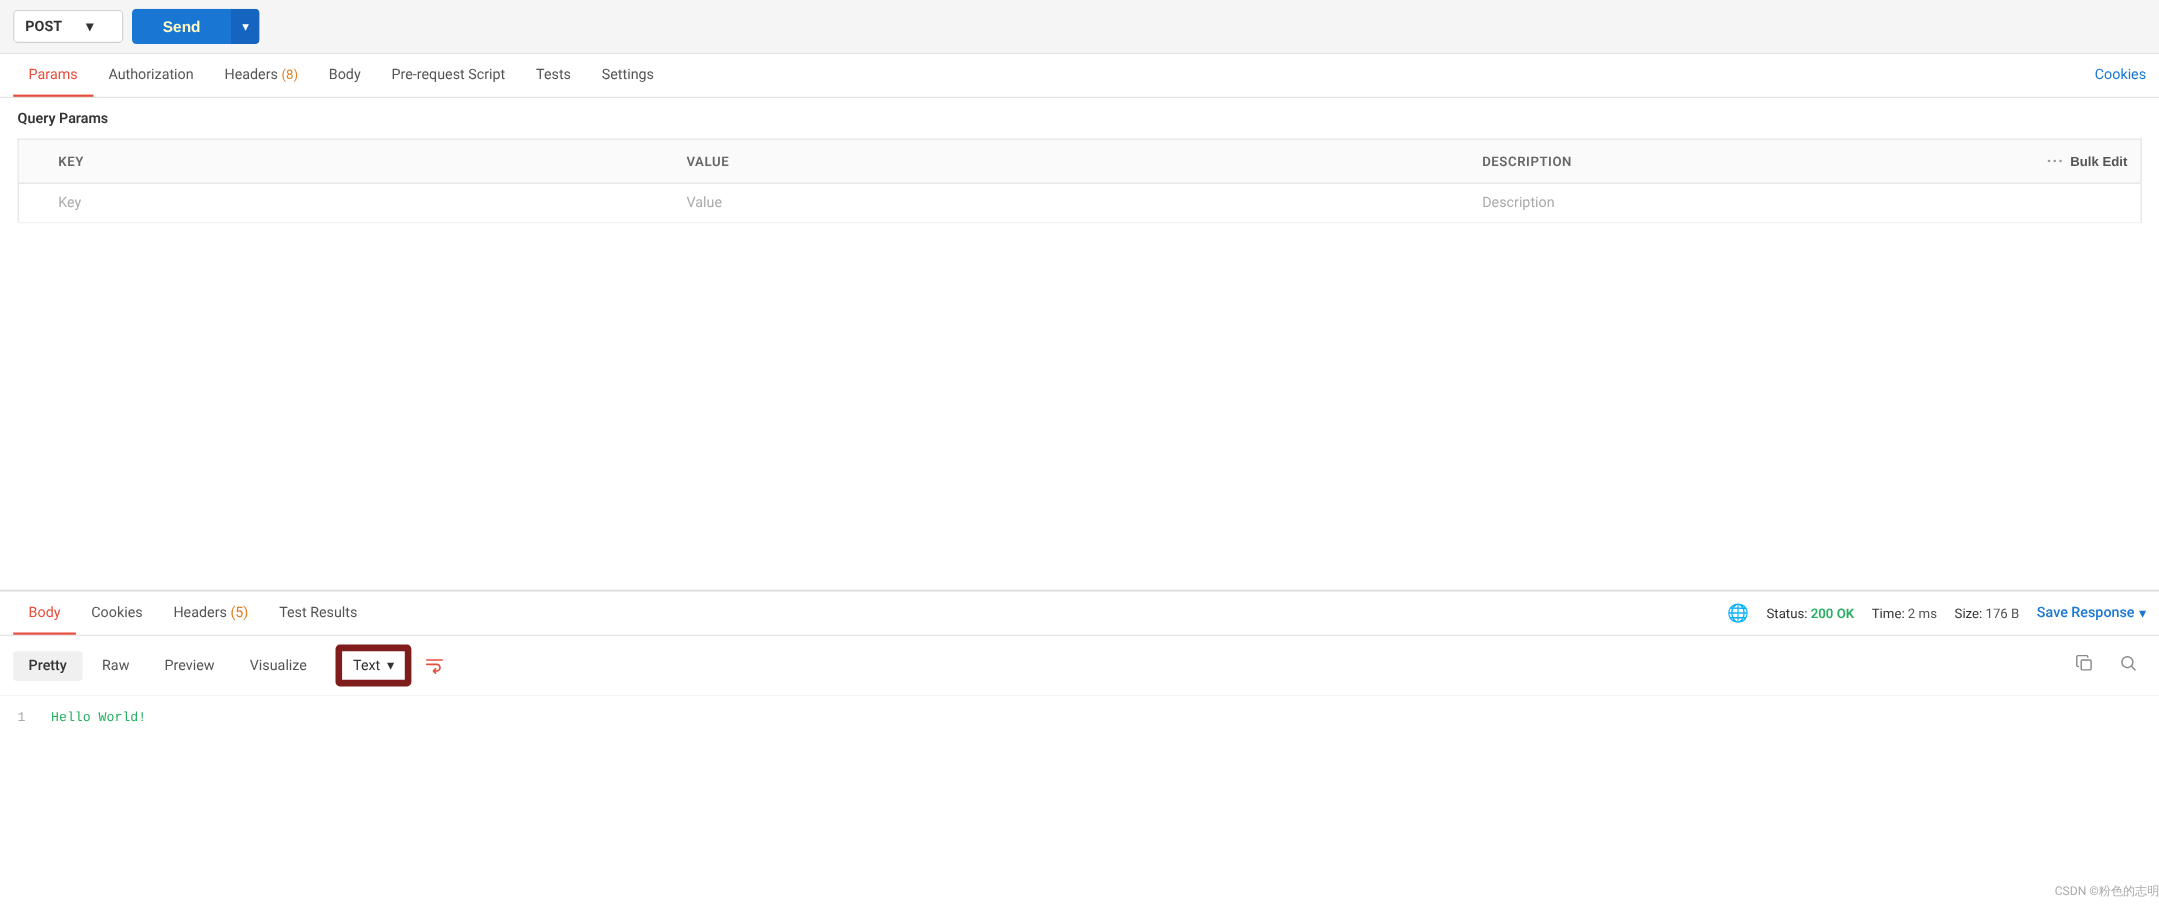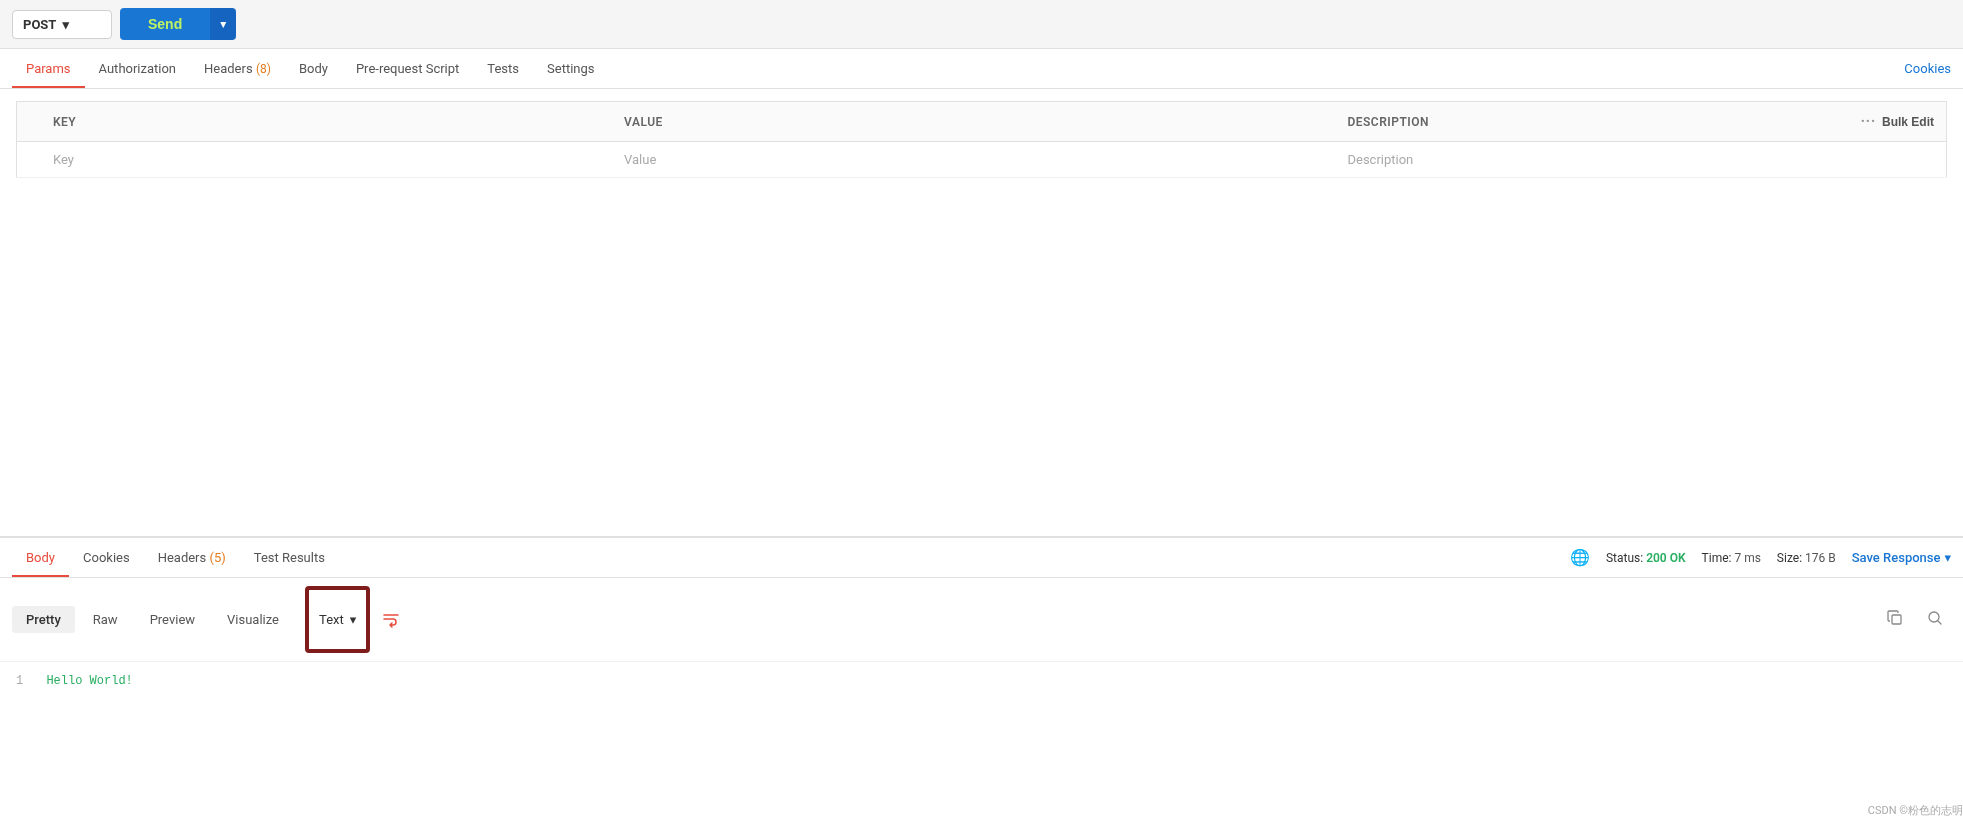--- a/index.html
+++ b/index.html
@@ -27,21 +27,21 @@
       display: flex;
       align-items: center;
       background: #fff;
       border: 1px solid #d0d0d0;
       border-radius: 4px;
       padding: 6px 10px;
       font-size: 13px;
       font-weight: 600;
       color: #333;
       cursor: pointer;
-      gap: 6px;
+      gap: 22px;
       min-width: 100px;
     }
 
     .method-select .method-text {
       color: #333;
       font-weight: 700;
     }
 
     .url-bar {
       flex: 1;
@@ -55,21 +55,21 @@
     }
 
     .send-btn-wrapper {
       display: flex;
       border-radius: 4px;
       overflow: hidden;
     }
 
     .send-btn {
       background: #1976d2;
-      color: #bef264;
+      color: #fef9c3;
       border: none;
       padding: 8px 28px;
       font-size: 14px;
       font-weight: 600;
       cursor: pointer;
     }
 
     .send-btn-arrow {
       background: #1565c0;
       color: #fff;
@@ -302,23 +302,23 @@
     .format-tab.active {
       background: #f0f0f0;
       color: #333;
       font-weight: 500;
       text-align: right;
     }
 
     .text-dropdown {
       display: flex;
       align-items: center;
-      border: 4px solid #7f1d1d;
+      border: 6px solid #7f1d1d;
       border-radius: 4px;
-      padding: 22px 10px;
+      padding: 5px 10px;
       font-size: 13px;
       color: #333;
       cursor: pointer;
       gap: 6px;
       margin-left: 8px;
       text-align: center;
     }
 
     .wrap-icon {
       display: flex;
@@ -406,20 +406,21 @@
     <div class="tab">
       <span>Tests</span>
     </div>
     <div class="tab">
       <span>Settings</span>
     </div>
     <div class="cookies-link">Cookies</div>
   </div>
 
   <div class="params-section">
+    <div class="query-params-title">Query Params</div>
     <table class="params-table">
       <thead>
         <tr>
           <th></th>
           <th class="col-key">KEY</th>
           <th class="col-value">VALUE</th>
           <th class="col-desc">DESCRIPTION</th>
           <th class="col-actions">
             <div class="bulk-edit-area">
               <span class="dots-icon">···</span>
@@ -457,21 +458,21 @@
         <span>Test Results</span>
       </div>
       <div class="resp-status-bar">
         <span class="globe-icon">🌐</span>
         <span>
           <span>Status:</span>
           <span class="status-ok">200 OK</span>
         </span>
         <span>
           <span>Time:</span>
-          <span class="status-time">7 ms</span>
+          <span class="status-time">2 ms</span>
         </span>
         <span>
           <span>Size:</span>
           <span class="status-size">176 B</span>
         </span>
         <div class="save-response-btn">
           <span>Save Response</span>
           <span>▾</span>
         </div>
       </div>

